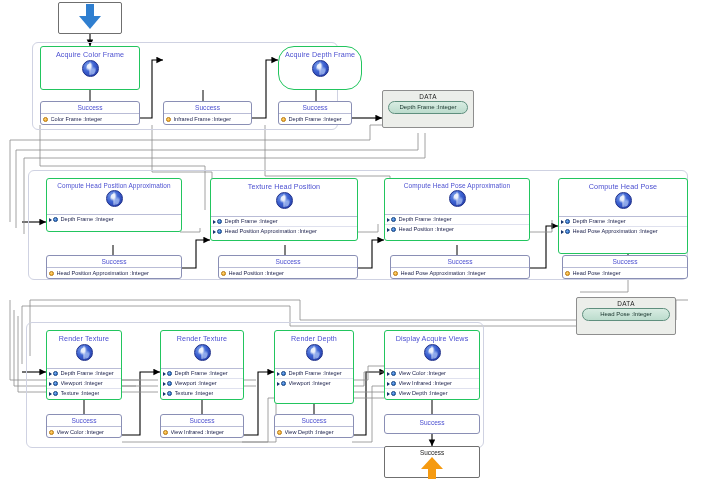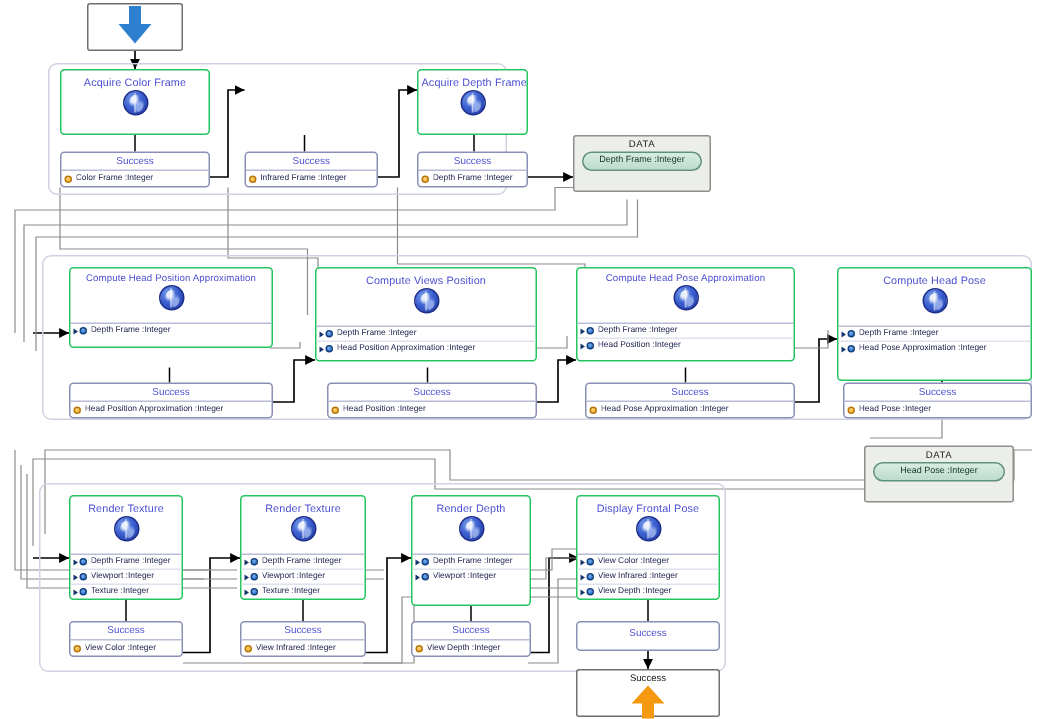--- a/index.html
+++ b/index.html
@@ -245,21 +245,21 @@
   </div>
 
   <div class="succ" style="left:163px;top:101px;width:89px;height:24px;">
     <div class="succ-title">Success</div>
     <div class="port">
       <span class="dot-out"></span>
       <span class="port-label">Infrared Frame :Integer</span>
     </div>
   </div>
 
-  <div class="node" style="left:278px;top:46px;width:74px;height:44px;">
+  <div class="node" style="left:278px;top:46px;width:84px;height:44px;border-radius:16px;">
     <div class="node-title">Acquire Depth Frame</div>
     <div class="globe-wrap">
       <span class="globe"></span>
     </div>
   </div>
   <div class="succ" style="left:278px;top:101px;width:74px;height:24px;">
     <div class="succ-title">Success</div>
     <div class="port">
       <span class="dot-out"></span>
       <span class="port-label">Depth Frame :Integer</span>
@@ -286,21 +286,21 @@
   </div>
   <div class="succ" style="left:46px;top:255px;width:136px;height:24px;">
     <div class="succ-title">Success</div>
     <div class="port">
       <span class="dot-out"></span>
       <span class="port-label">Head Position Approximation :Integer</span>
     </div>
   </div>
 
   <div class="node" style="left:210px;top:178px;width:148px;height:63px;">
-    <div class="node-title">Compute Views Position</div>
+    <div class="node-title">Texture Head Position</div>
     <div class="globe-wrap">
       <span class="globe"></span>
     </div>
     <div class="ports">
       <div class="port">
         <span class="barb"></span>
         <span class="dot-in"></span>
         <span class="port-label">Depth Frame :Integer</span>
       </div>
       <div class="port">
@@ -457,21 +457,21 @@
   </div>
   <div class="succ" style="left:274px;top:414px;width:80px;height:24px;">
     <div class="succ-title">Success</div>
     <div class="port">
       <span class="dot-out"></span>
       <span class="port-label">View Depth :Integer</span>
     </div>
   </div>
 
   <div class="node" style="left:384px;top:330px;width:96px;height:70px;">
-    <div class="node-title">Display Frontal Pose</div>
+    <div class="node-title">Display Acquire Views</div>
     <div class="globe-wrap">
       <span class="globe"></span>
     </div>
     <div class="ports">
       <div class="port">
         <span class="barb"></span>
         <span class="dot-in"></span>
         <span class="port-label">View Color :Integer</span>
       </div>
       <div class="port">

